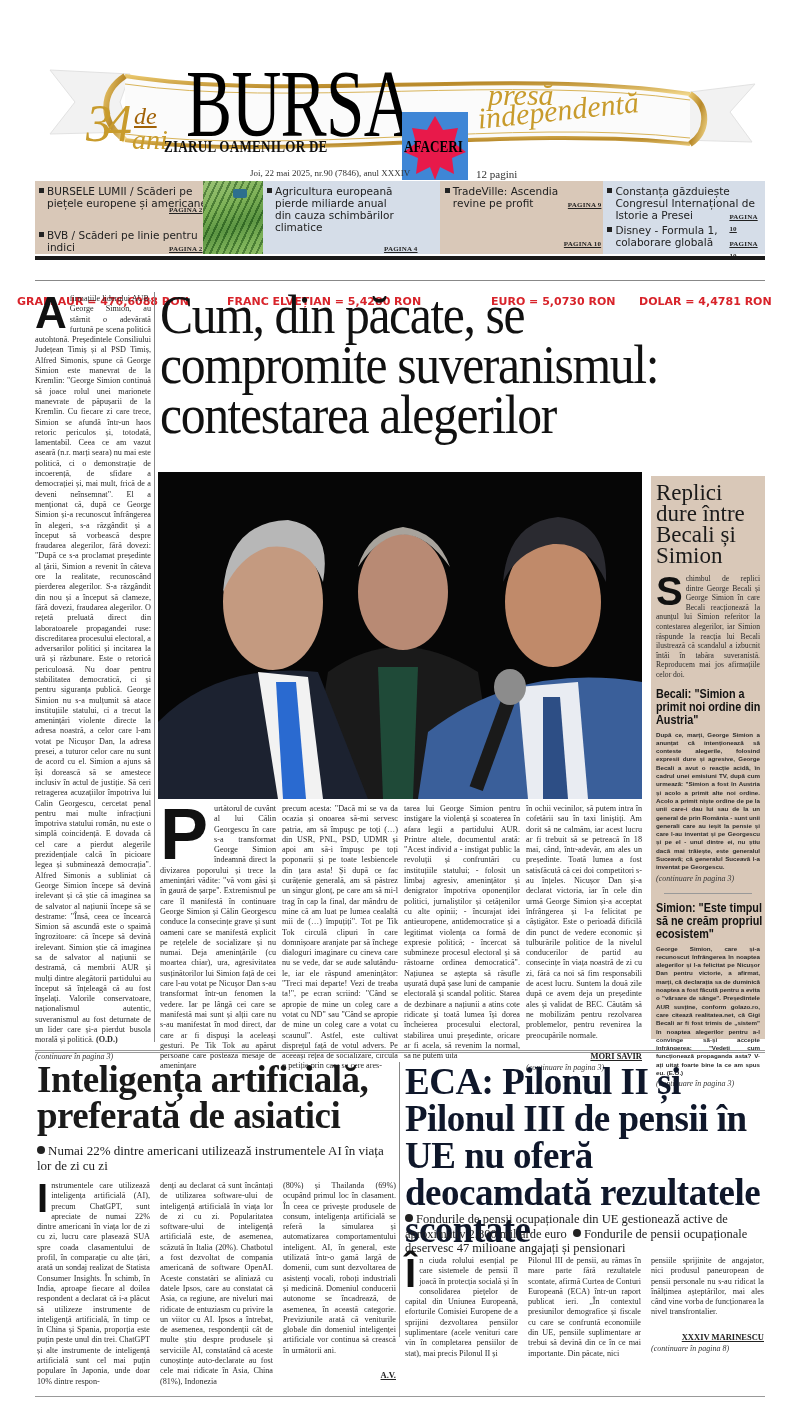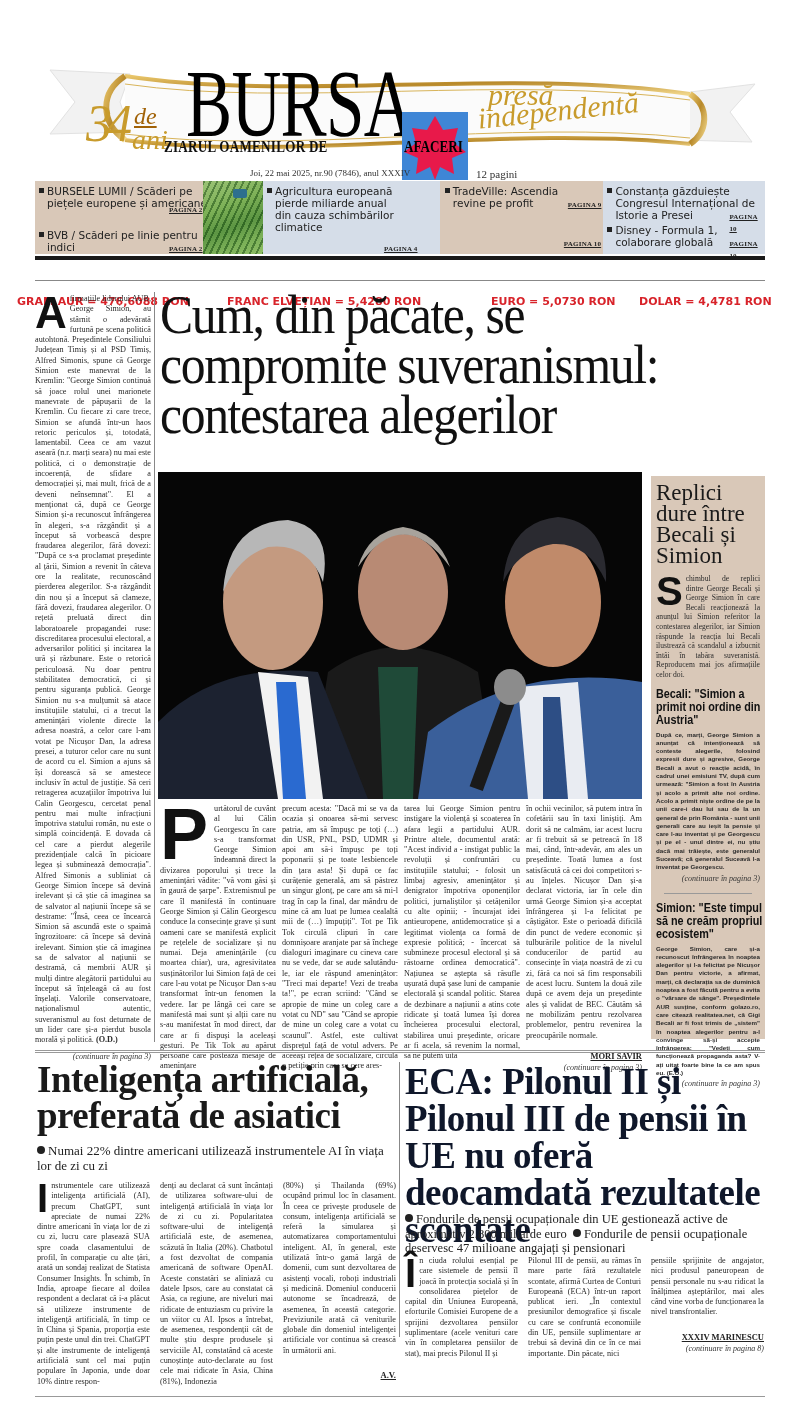--- a/index.html
+++ b/index.html
@@ -42,21 +42,21 @@
   .rule-thick { position: absolute; left: 35px; top: 256px; width: 730px; height: 4px; background: #1a1a1a; }
   .rates { position: absolute; left: 17px; top: 263px; width: 730px; height: 14px; font-family: "DejaVu Sans", sans-serif; font-weight: bold; font-size: 11px; color: #d8232a; margin-top: 32px; }
   .rate { position: absolute; top: 0; white-space: nowrap; }
   .rule-thin { position: absolute; left: 35px; top: 280px; width: 730px; height: 1px; background: #888; }
 
   
   .left-col { position: absolute; left: 35px; top: 286px; width: 116px; }
   .left-title { font-size: 25px; line-height: 24px; color: #1a1a1a; font-weight: normal; letter-spacing: -.3px; }
   .body-text { font-size: 8.2px; line-height: 10.3px; text-align: justify; color: #2a2a2a; }
   .dropcap { float: left; font-family: "Liberation Sans", sans-serif; font-weight: bold; line-height: .85; margin-right: 3px; color: #111; }
-  .cont { font-style: italic; font-size: 8px; text-align: right; color: #333; margin-top: 6px; }
+  .cont { font-style: italic; font-size: 8px; color: #333; margin-top: 6px; }
   .vrule { position: absolute; width: 1px; background: #888; }
 
   
   .main-title { position: absolute; left: 160px; top: 290px; width: 490px; font-size: 54px; line-height: 50px; letter-spacing: -1.5px; color: #111; transform: scaleX(0.92); transform-origin: left top; white-space: nowrap; }
   .photo { position: absolute; left: 158px; top: 472px; width: 484px; height: 327px; background: #050505; overflow: hidden; }
   .photo svg { width: 100%; height: 100%; }
 
   
   .main-body { position: absolute; left: 160px; top: 804px; width: 482px; height: 240px; }
   .mcol { position: absolute; top: 0; width: 116px; }

